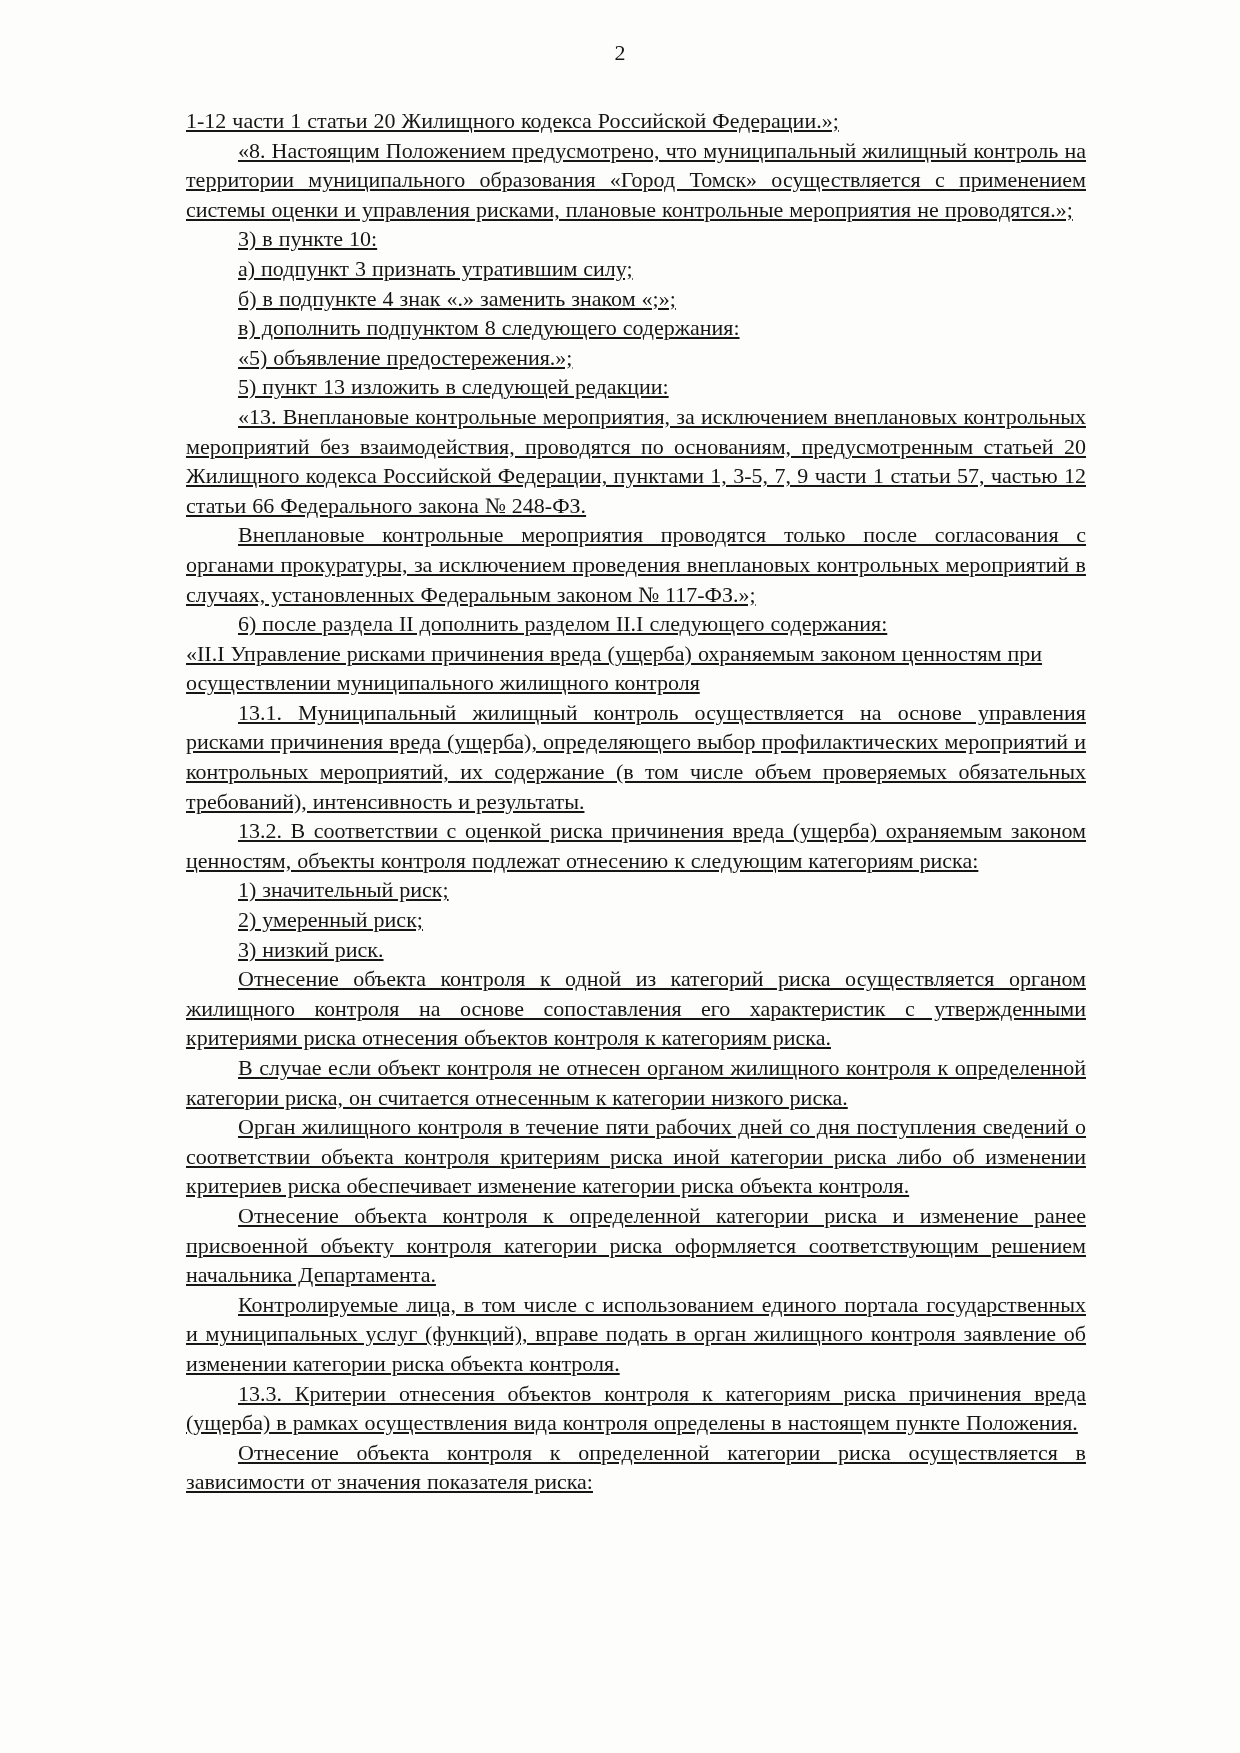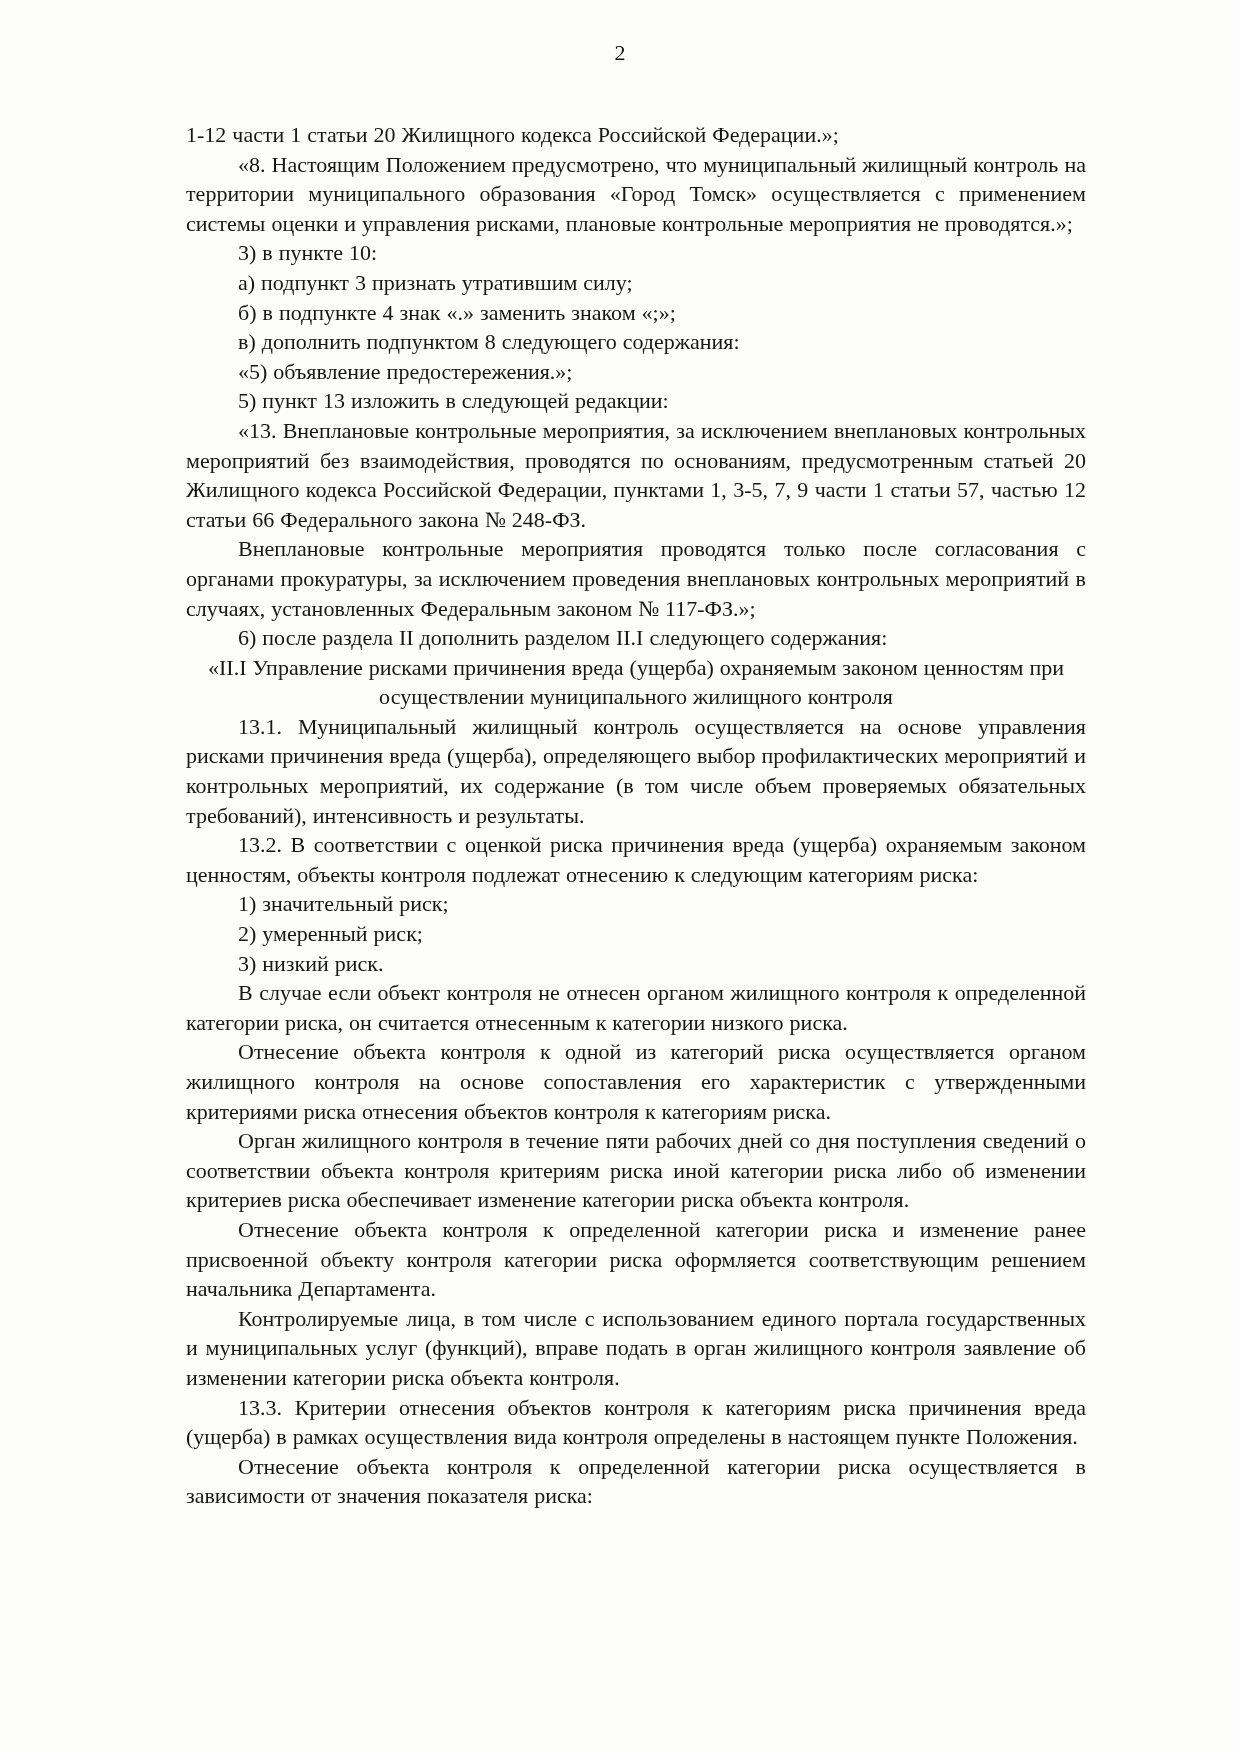--- a/index.html
+++ b/index.html
@@ -21,36 +21,37 @@
     position: absolute;
     top: 40px;
     left: 0;
     right: 0;
     text-align: center;
     font-size: 22px;
   }
   .content {
     position: absolute;
     left: 186px;
-    top: 120px;
+    top: 106px;
     width: 900px;
     font-size: 22px;
     line-height: 29.6px;
     word-spacing: 0.5px;
+    text-decoration: underline;
   }
   .content p {
     margin: 0;
     text-align: justify;
     text-indent: 52px;
   }
   .content p.no-indent {
     text-indent: 0;
   }
   .content p.center {
-    text-align: center;
+    text-align: left;
     text-indent: 0;
   }
 </style>
 </head>
 <body>
 
 <div class="page">
   <div class="page-number">2</div>
   <div class="content">
       <p class="no-indent">1-12 части 1 статьи 20 Жилищного кодекса Российской Федерации.»;</p>
@@ -63,21 +64,21 @@
       <p>5) пункт 13 изложить в следующей редакции:</p>
       <p>«13. Внеплановые контрольные мероприятия, за исключением внеплановых контрольных мероприятий без взаимодействия, проводятся по основаниям, предусмотренным статьей 20 Жилищного кодекса Российской Федерации, пунктами 1, 3-5, 7, 9 части 1 статьи 57, частью 12 статьи 66 Федерального закона № 248-ФЗ.</p>
       <p>Внеплановые контрольные мероприятия проводятся только после согласования с органами прокуратуры, за исключением проведения внеплановых контрольных мероприятий в случаях, установленных Федеральным законом № 117-ФЗ.»;</p>
       <p>6) после раздела II дополнить разделом II.I следующего содержания:</p>
       <p class="center">«II.I Управление рисками причинения вреда (ущерба) охраняемым законом ценностям при осуществлении муниципального жилищного контроля</p>
       <p>13.1. Муниципальный жилищный контроль осуществляется на основе управления рисками причинения вреда (ущерба), определяющего выбор профилактических мероприятий и контрольных мероприятий, их содержание (в том числе объем проверяемых обязательных требований), интенсивность и результаты.</p>
       <p>13.2. В соответствии с оценкой риска причинения вреда (ущерба) охраняемым законом ценностям, объекты контроля подлежат отнесению к следующим категориям риска:</p>
       <p>1) значительный риск;</p>
       <p>2) умеренный риск;</p>
       <p>3) низкий риск.</p>
+      <p>Отнесение объекта контроля к одной из категорий риска осуществляется органом жилищного контроля на основе сопоставления его характеристик с утвержденными критериями риска отнесения объектов контроля к категориям риска.</p>
       <p>В случае если объект контроля не отнесен органом жилищного контроля к определенной категории риска, он считается отнесенным к категории низкого риска.</p>
-      <p>Отнесение объекта контроля к одной из категорий риска осуществляется органом жилищного контроля на основе сопоставления его характеристик с утвержденными критериями риска отнесения объектов контроля к категориям риска.</p>
       <p>Орган жилищного контроля в течение пяти рабочих дней со дня поступления сведений о соответствии объекта контроля критериям риска иной категории риска либо об изменении критериев риска обеспечивает изменение категории риска объекта контроля.</p>
       <p>Отнесение объекта контроля к определенной категории риска и изменение ранее присвоенной объекту контроля категории риска оформляется соответствующим решением начальника Департамента.</p>
       <p>Контролируемые лица, в том числе с использованием единого портала государственных и муниципальных услуг (функций), вправе подать в орган жилищного контроля заявление об изменении категории риска объекта контроля.</p>
       <p>13.3. Критерии отнесения объектов контроля к категориям риска причинения вреда (ущерба) в рамках осуществления вида контроля определены в настоящем пункте Положения.</p>
       <p>Отнесение объекта контроля к определенной категории риска осуществляется в зависимости от значения показателя риска:</p>
     </div>
 </div>
 
 </body></html>

